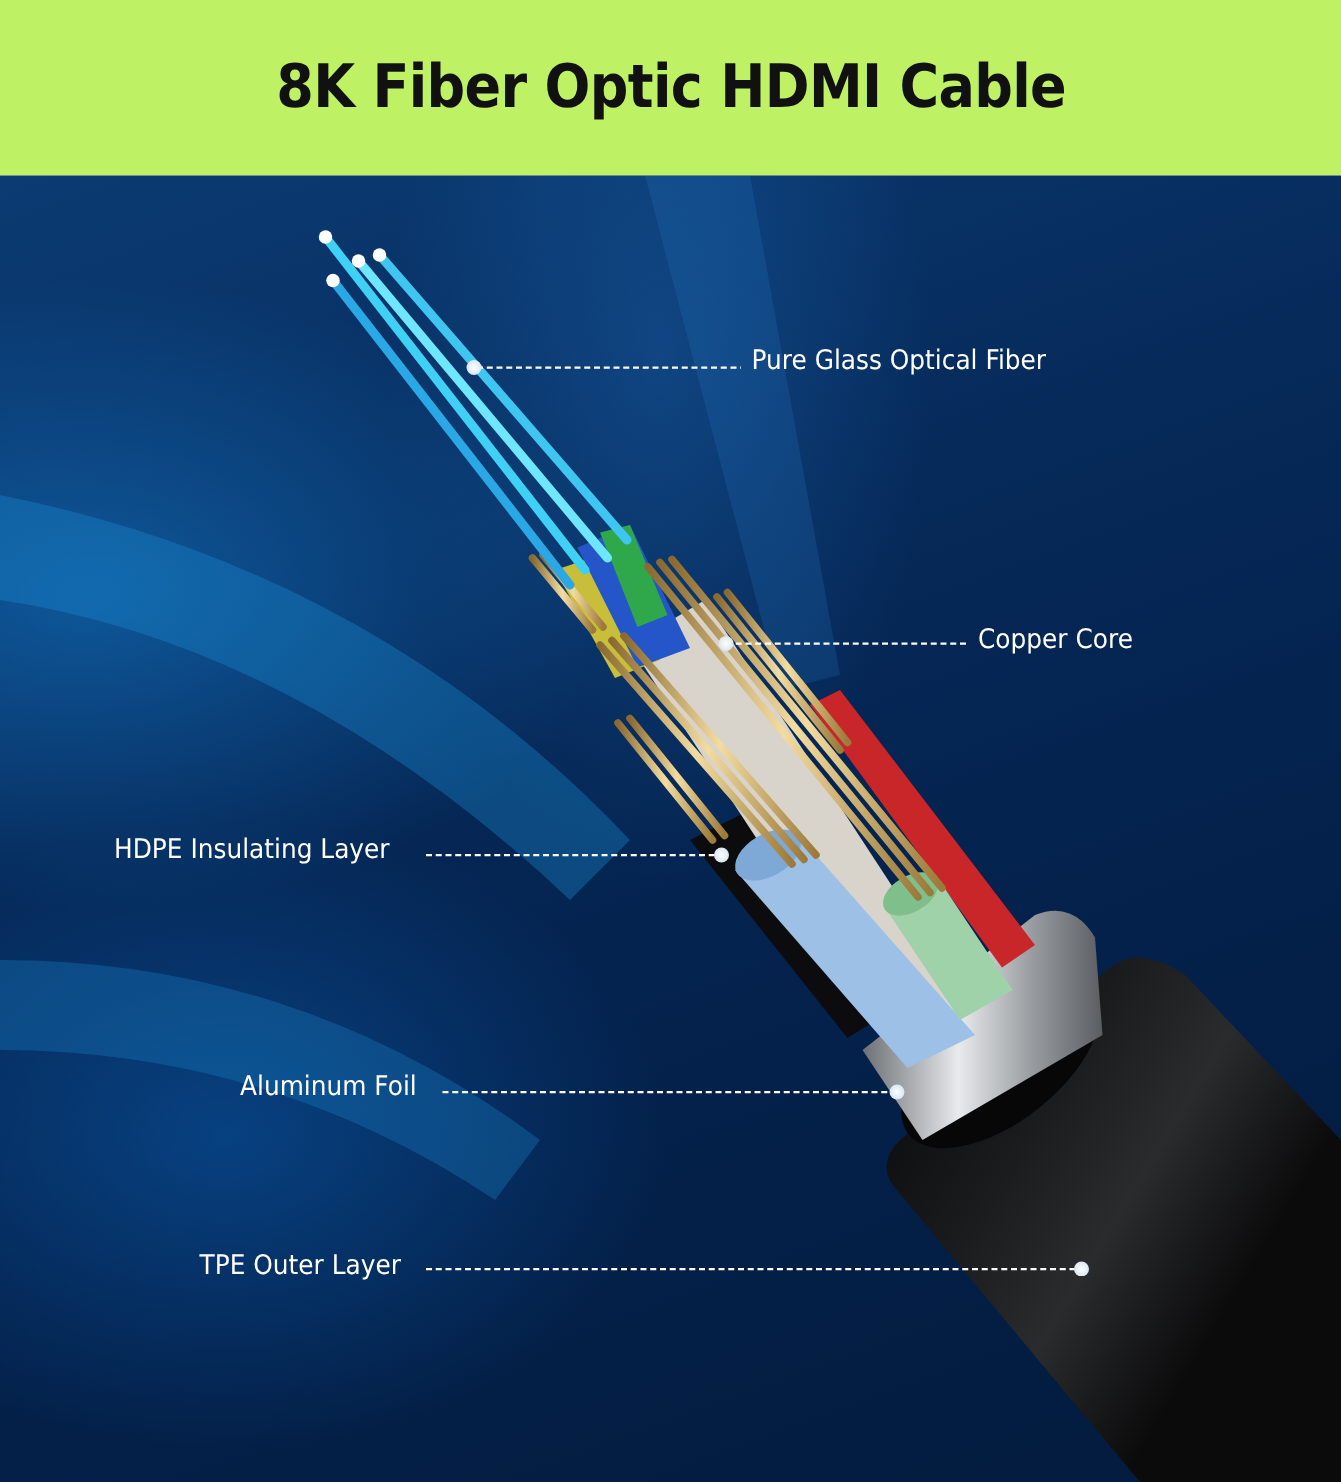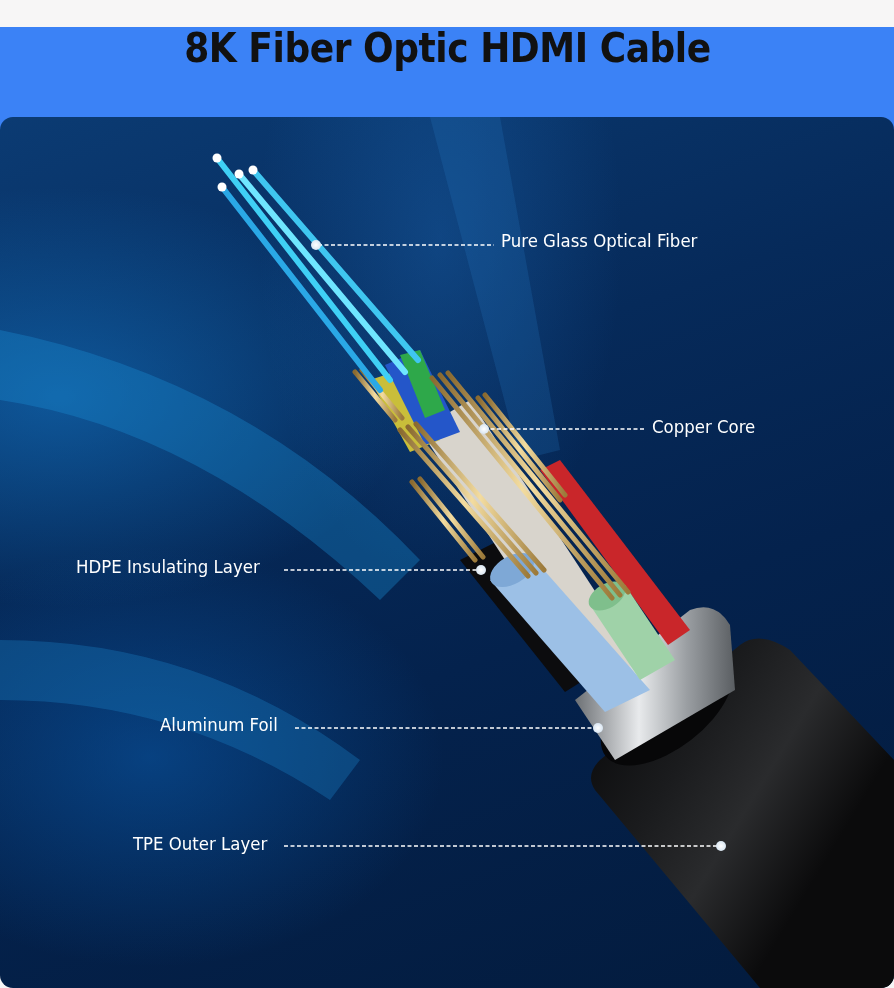--- a/index.html
+++ b/index.html
@@ -1,23 +1,23 @@
 <!DOCTYPE html>
 <html><head>
 <meta charset="utf-8">
 <style>
   html, body { margin: 0; padding: 0; }
   body { width: 894px; height: 988px; overflow: hidden; font-family: "DejaVu Sans", sans-serif; background: #f7f6f6; }
-  .header { position: absolute; left: 0; top: 0; width: 894px; height: 117px; background: #3b82f6; display: flex; justify-content: center; margin-top: 27px; }
+  .header { position: absolute; left: 0; top: 0; width: 894px; height: 117px; background: #bef264; display: flex; align-items: center; justify-content: center; }
   .title { font-family: "DejaVu Sans", sans-serif; font-size: 40px; font-weight: bold; color: #111; letter-spacing: -0.5px; margin-top: -2px; transform: scaleX(0.9); }
   .scene { position: absolute; left: 0; top: 117px; width: 894px; height: 871px; overflow: hidden;
     background: radial-gradient(ellipse 500px 300px at 60px 280px, rgba(20,120,200,0.55), transparent 70%),
                 radial-gradient(ellipse 260px 500px at 440px 120px, rgba(30,110,190,0.35), transparent 70%),
                 radial-gradient(ellipse 420px 300px at 150px 640px, rgba(10,90,170,0.55), transparent 70%),
-                linear-gradient(160deg, #0b3b73 0%, #062a5a 35%, #04224d 60%, #031b3d 100%); border-radius: 13px; }
+                linear-gradient(160deg, #0b3b73 0%, #062a5a 35%, #04224d 60%, #031b3d 100%); }
   .scene svg { position: absolute; left: 0; top: 0; }
   .label { position: absolute; color: #ffffff; font-size: 18px; font-family: "DejaVu Sans", sans-serif; white-space: nowrap; transform-origin: left center; transform: scaleX(0.92); }
 </style>
 </head>
 <body>
 
 <div class="header">
   <div class="title">8K Fiber Optic HDMI Cable</div>
 </div>
 

